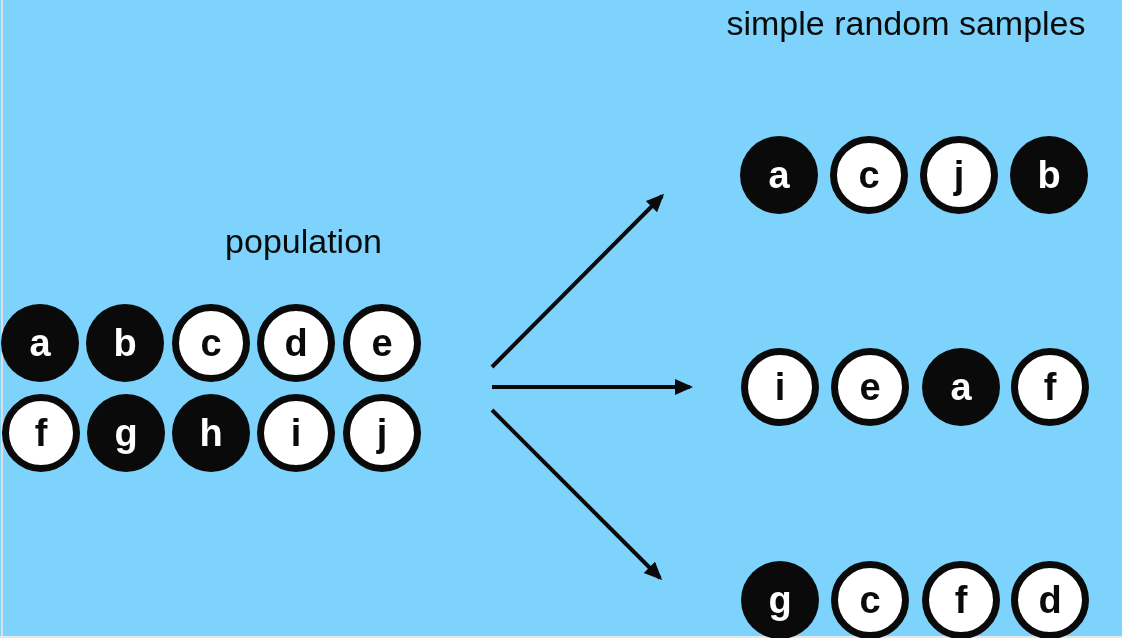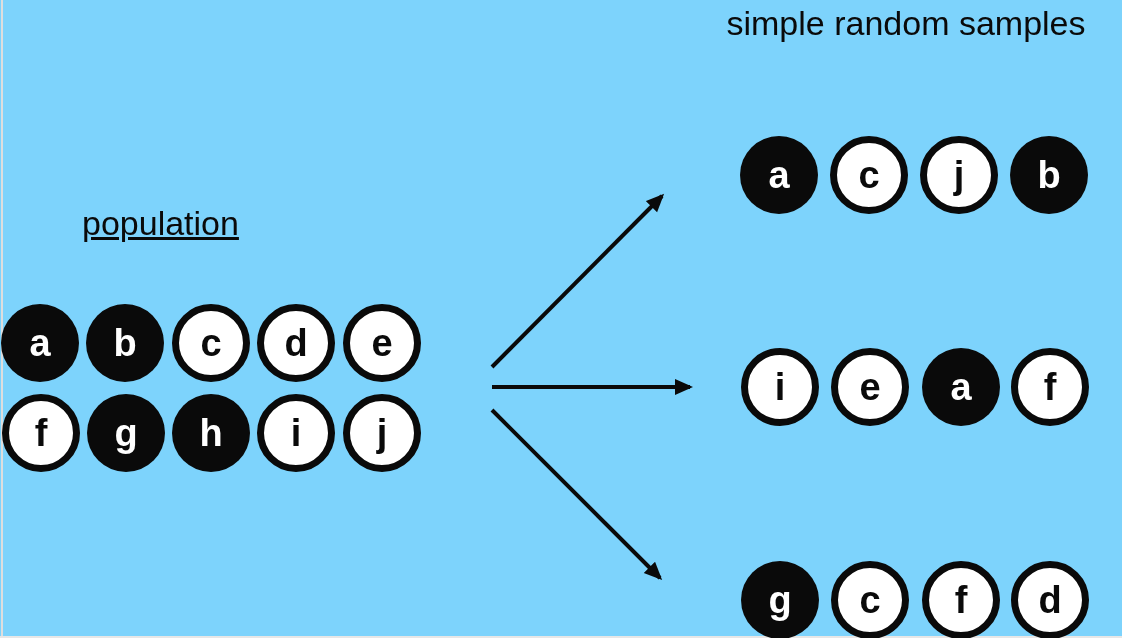--- a/index.html
+++ b/index.html
@@ -32,26 +32,25 @@
     position: absolute;
     left: 690px; top: 2px;
     width: 432px;
     text-align: center;
     font-size: 34px;
     line-height: 42px;
     color: #0a0a0a;
   }
   .population-label {
     position: absolute;
-    left: 82px; top: 204px;
+    left: 82px; top: 222px;
     width: 300px;
-    text-align: left;
+    text-align: right;
     font-size: 34px;
     color: #0a0a0a;
-    text-decoration: underline;
   }
   .circle {
     position: absolute;
     width: 78px;
     height: 78px;
     border-radius: 50%;
     box-sizing: border-box;
     display: flex;
     align-items: center;
     justify-content: center;

